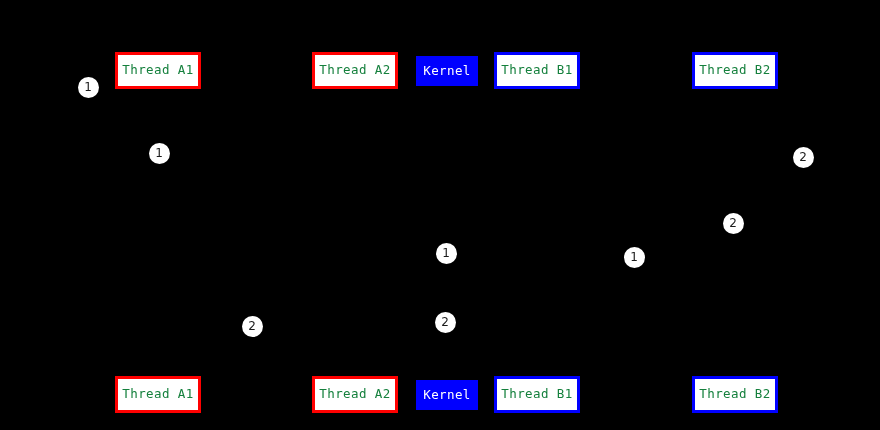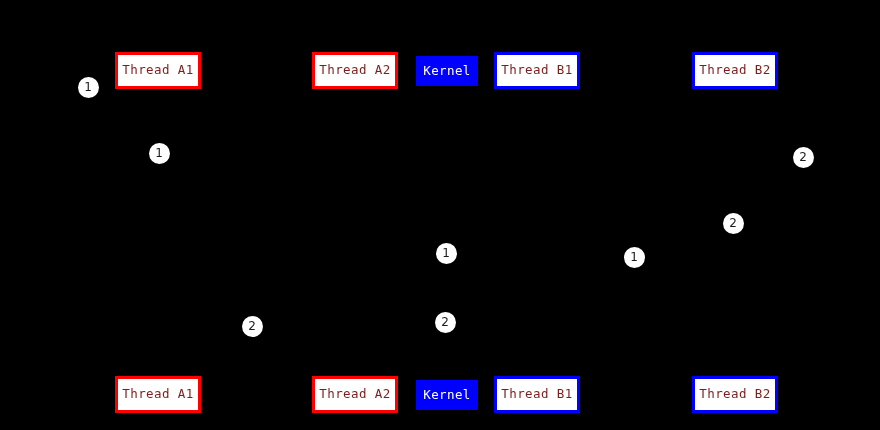--- a/index.html
+++ b/index.html
@@ -24,21 +24,21 @@
     align-items: center;
     justify-content: center;
     font-family: "DejaVu Sans Mono", "Liberation Mono", monospace;
     font-size: 12.5px;
     letter-spacing: 0.4px;
     white-space: nowrap;
     line-height: 1;
   }
   .lifeline-box.style-outline {
     background: #ffffff;
-    color: #7f1d1d;
+    color: #15803d;
     border-width: 3px;
     border-style: solid;
   }
   .lifeline-box.style-solid {
     border: none;
   }
 
   
   .lifeline-stem {
     position: absolute;

